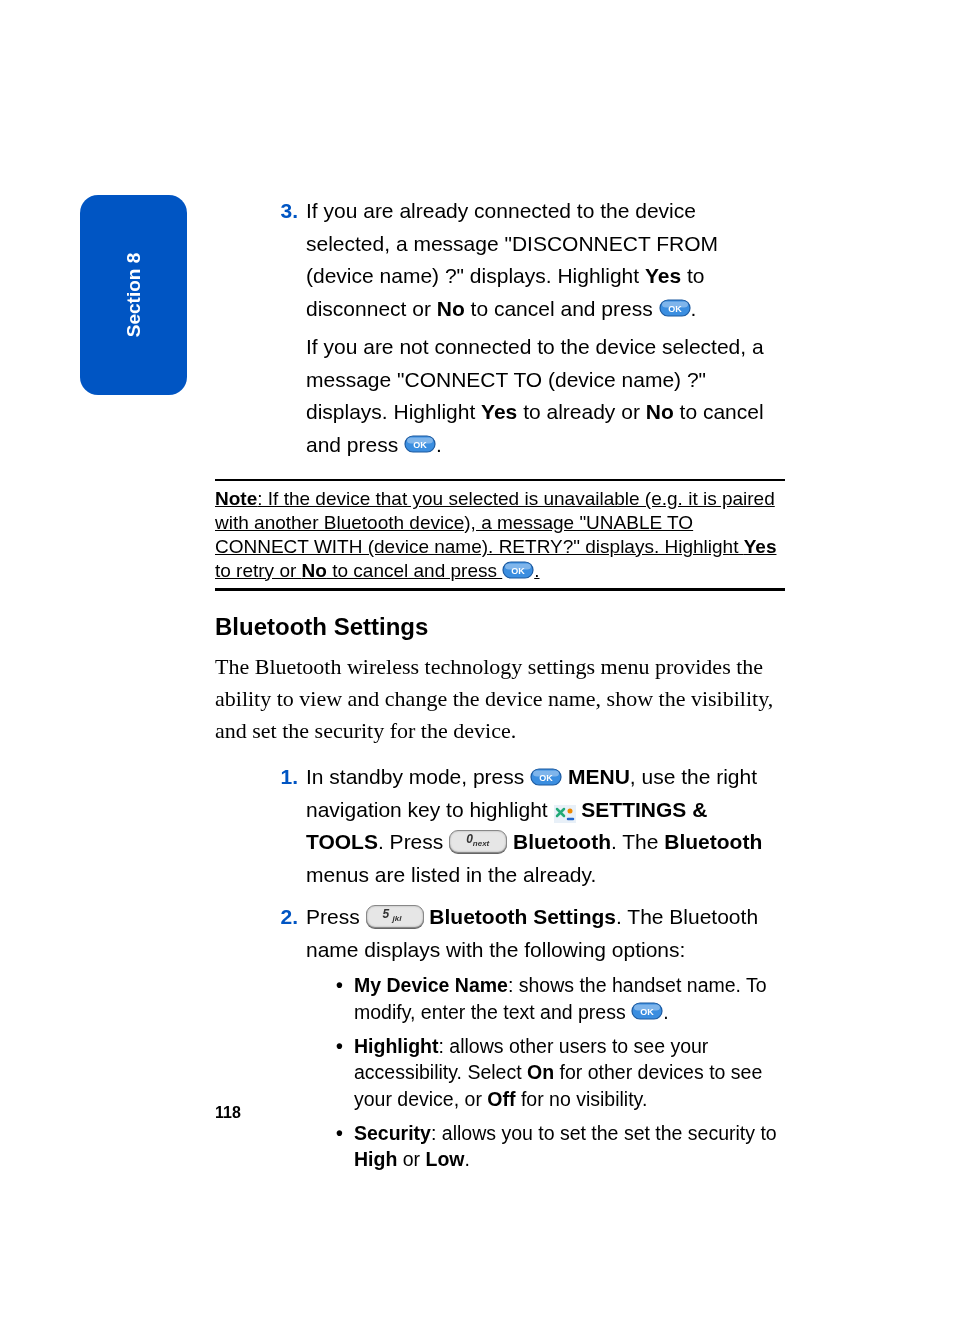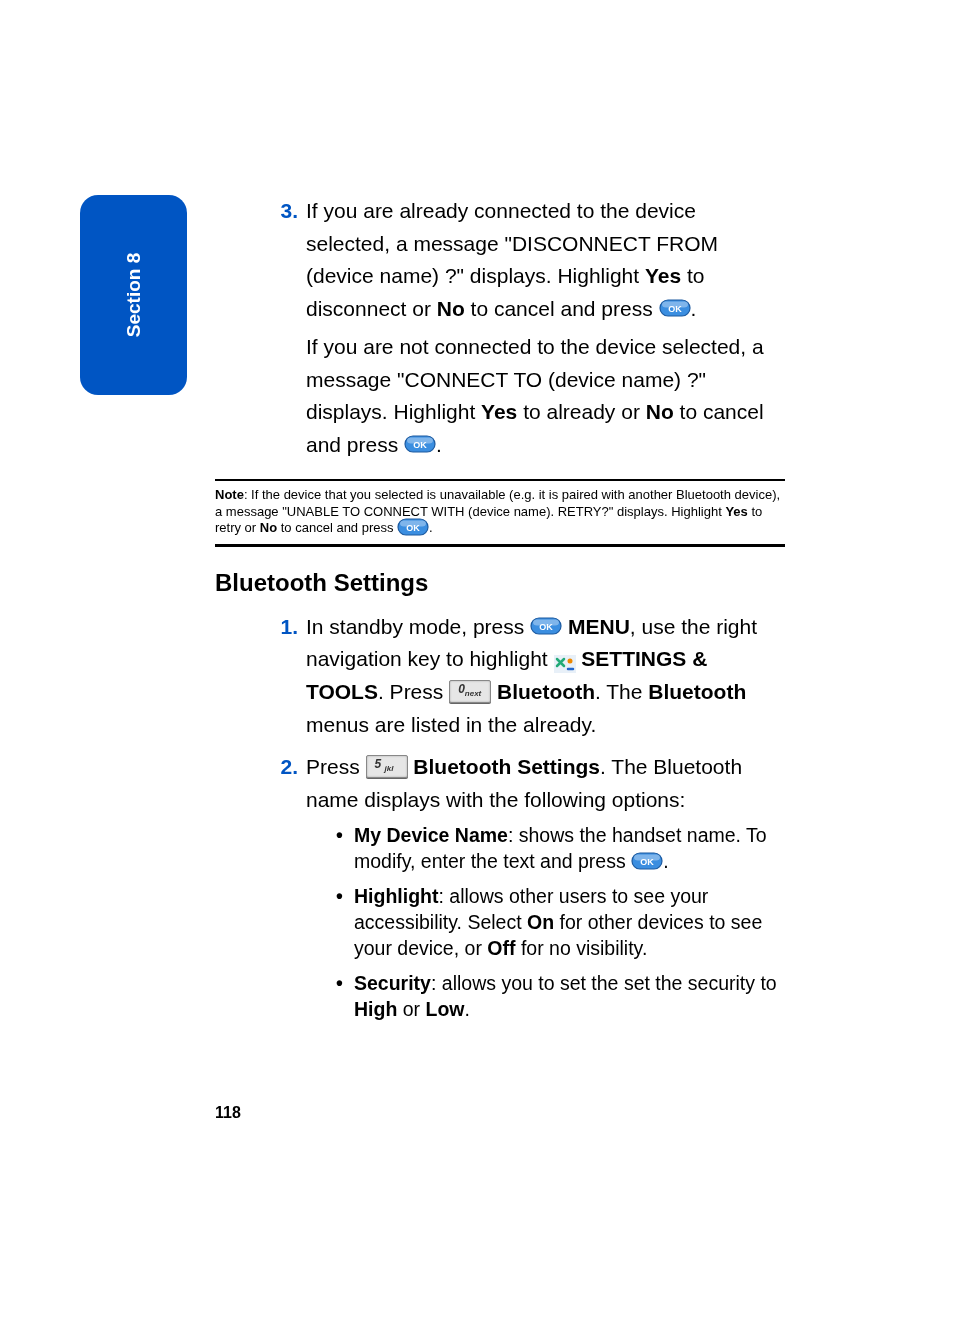--- a/index.html
+++ b/index.html
@@ -74,22 +74,23 @@
   }
   .para-gap { margin-top: 6px; }
   .rule {
     border-top: 2px solid #000;
     margin: 18px 0 6px 0;
   }
   .rule-thick { border-top-width: 3px; }
   .rule-bottom { margin-top: 6px; margin-bottom: 22px; }
   .note-text {
     font-family: Arial, Helvetica, sans-serif;
-    font-size: 13px;
+    font-size: 19px;
     line-height: 1.25;
+    text-decoration: underline;
   }
   .heading {
     font-family: Arial, Helvetica, sans-serif;
     font-size: 24px;
     font-weight: bold;
     margin: 0 0 10px 0;
   }
   .steps-block {
     padding-left: 55px;
     margin-top: 14px;
@@ -115,28 +116,28 @@
     vertical-align: middle;
     position: relative;
     top: -2px;
   }
   .ok-btn svg { display: block; }
   .key-btn {
     display: inline-block;
     vertical-align: middle;
     background: #e6e6e6;
     border: 1px solid #888;
-    border-radius: 2px;
+    border-radius: 9px;
     box-shadow: inset 0 0 2px rgba(0,0,0,0.3), 0 1px 0 #666;
     font-family: Arial, sans-serif;
     font-size: 12px;
     font-style: italic;
     font-weight: bold;
     line-height: 14px;
-    padding: 1px 8px;
+    padding: 1px 16px;
     min-width: 24px;
     text-align: left;
     position: relative;
     top: -2px;
     color: #333;
   }
   .settings-icon {
     display: inline-block;
     vertical-align: middle;
     width: 22px;
@@ -199,20 +200,21 @@
     <div class="note-text">
       <b>Note</b><span>: If the device that you selected is unavailable (e.g. it is paired with another Bluetooth device), a message "UNABLE TO CONNECT WITH (device name). RETRY?" displays. Highlight </span><b>Yes</b><span> to retry or </span><b>No</b><span> to cancel and press </span>
       <span class="ok-btn"><svg width="32" height="18">
             <use href="#okbtn"></use>
           </svg></span><span>.</span>
     </div>
     <div class="rule rule-thick rule-bottom"></div>
 
     <div class="heading">Bluetooth Settings</div>
 
+    <div class="body-serif">The Bluetooth wireless technology settings menu provides the ability to view and change the device name, show the visibility, and set the security for the device.</div>
 
     <div class="steps-block body-sans">
 
       <div class="ol-item">
         <div class="ol-marker">1.</div>
         <div class="ol-body">
           <span>In standby mode, press </span><span class="ok-btn"><svg width="32" height="18">
                 <use href="#okbtn"></use>
               </svg></span>
           <b> <span>MENU</span></b><span>, use the right navigation key to highlight </span><span class="settings-icon"><svg width="22" height="18">

